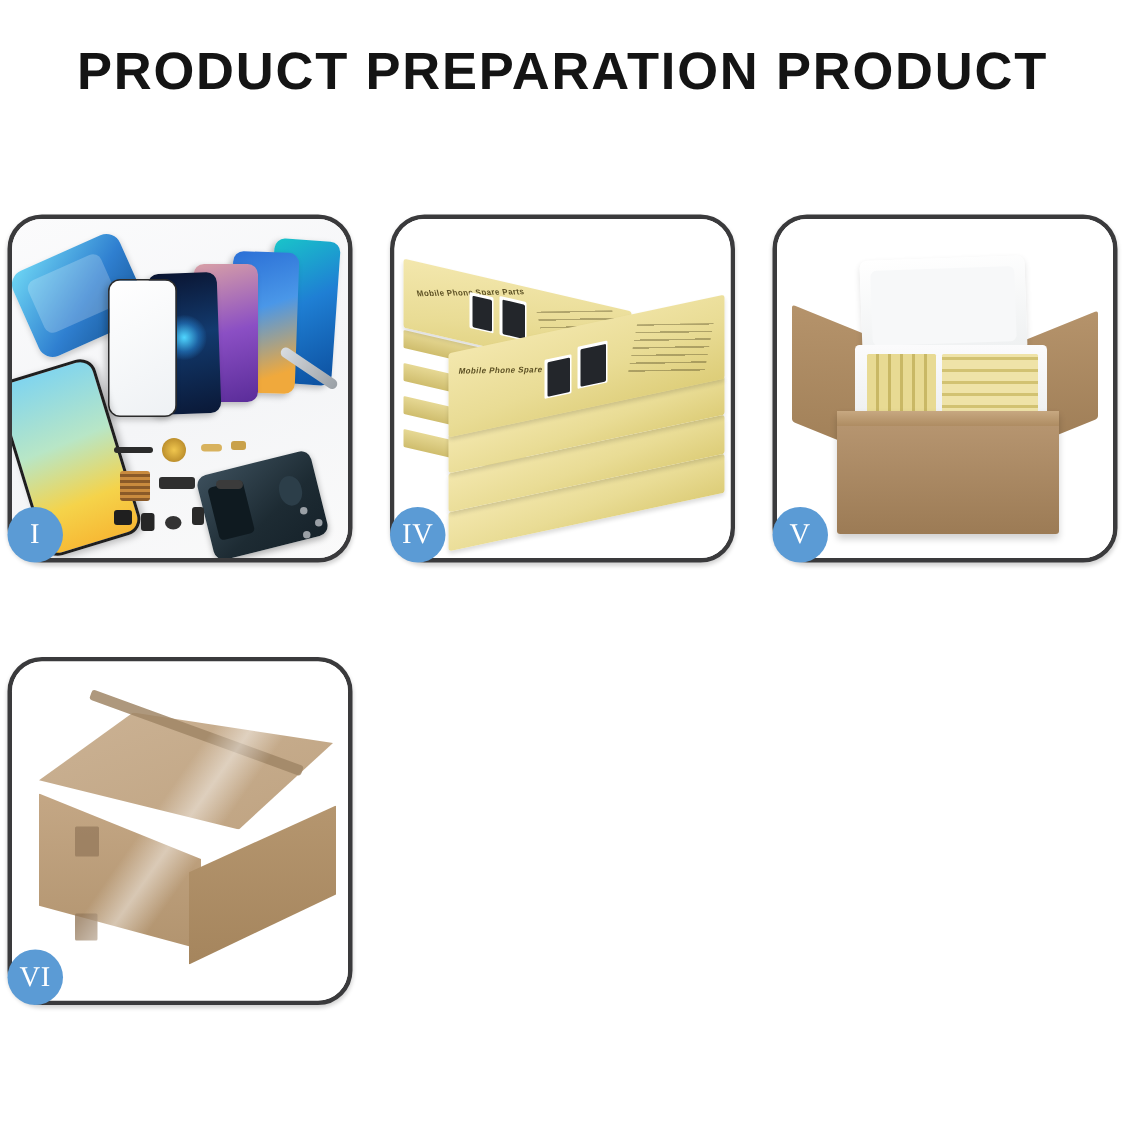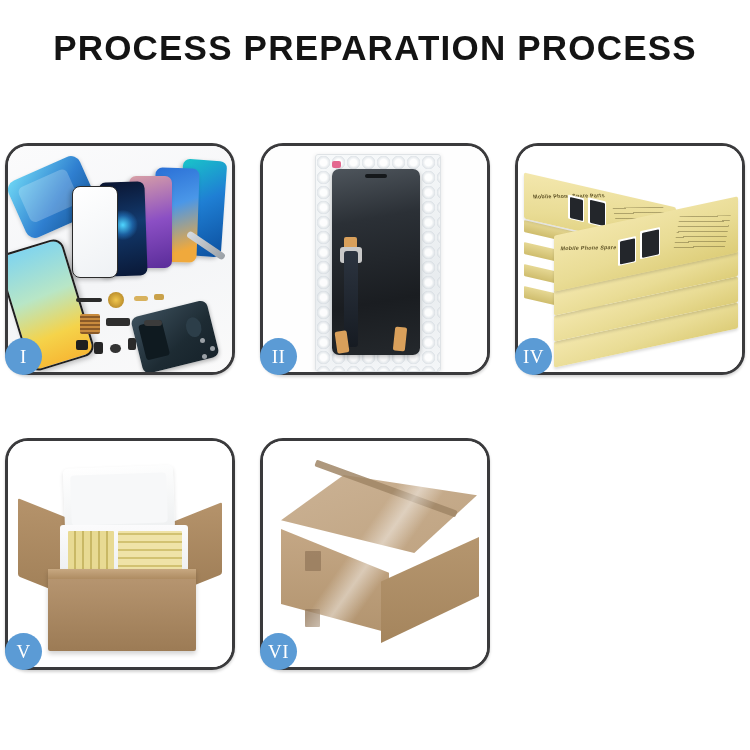--- a/index.html
+++ b/index.html
@@ -224,21 +224,21 @@
   .tape-b{position:absolute;left:42px;top:168px;width:15px;height:18px;
     background:rgba(150,123,92,.8);border-radius:1px;}
   .wrapgloss{position:absolute;left:14px;top:30px;width:206px;height:170px;
     background:linear-gradient(125deg,rgba(255,255,255,.0) 40%,rgba(255,255,255,.45) 48%,rgba(255,255,255,0) 56%);
     pointer-events:none;}
 </style>
 </head>
 <body>
 
 <div class="header">
-  <div class="title">PROCESS PREPARATION PROCESS</div>
+  <div class="title">PRODUCT PREPARATION PRODUCT</div>
 </div>
 
 <div class="grid">
 
   <div class="panel">
     <div class="photo p1">
       <div class="adh"></div>
       <div class="phone-fan">
         <div class="ph ph1"></div>
         <div class="ph ph2"></div>
@@ -264,34 +264,20 @@
       </div>
       <div class="screws">
         <span class="scr" style="left:0;top:0;"></span>
         <span class="scr" style="left:10px;top:8px;"></span>
         <span class="scr" style="left:2px;top:16px;"></span>
       </div>
     </div>
     <div class="badge">I</div>
   </div>
 
-  <div class="panel">
-    <div class="photo p2">
-      <div class="bubblebag">
-        <div class="lcd"></div>
-        <div class="pinkdot"></div>
-        <div class="tape"></div>
-        <div class="flex-con"></div>
-        <div class="flex"></div>
-        <div class="tape2"></div>
-        <div class="tape3"></div>
-      </div>
-    </div>
-    <div class="badge">II</div>
-  </div>
 
 
   <div class="panel">
     <div class="photo p4">
       <div class="stackwrap">
 
         <div class="edge" style="left:0;top:62px;width:104px;height:12px;transform:skewY(13deg);"></div>
         <div class="edge" style="left:0;top:84px;width:104px;height:12px;transform:skewY(13deg);"></div>
         <div class="edge" style="left:0;top:106px;width:104px;height:12px;transform:skewY(13deg);"></div>
         <div class="edge" style="left:0;top:128px;width:104px;height:12px;transform:skewY(13deg);"></div>

